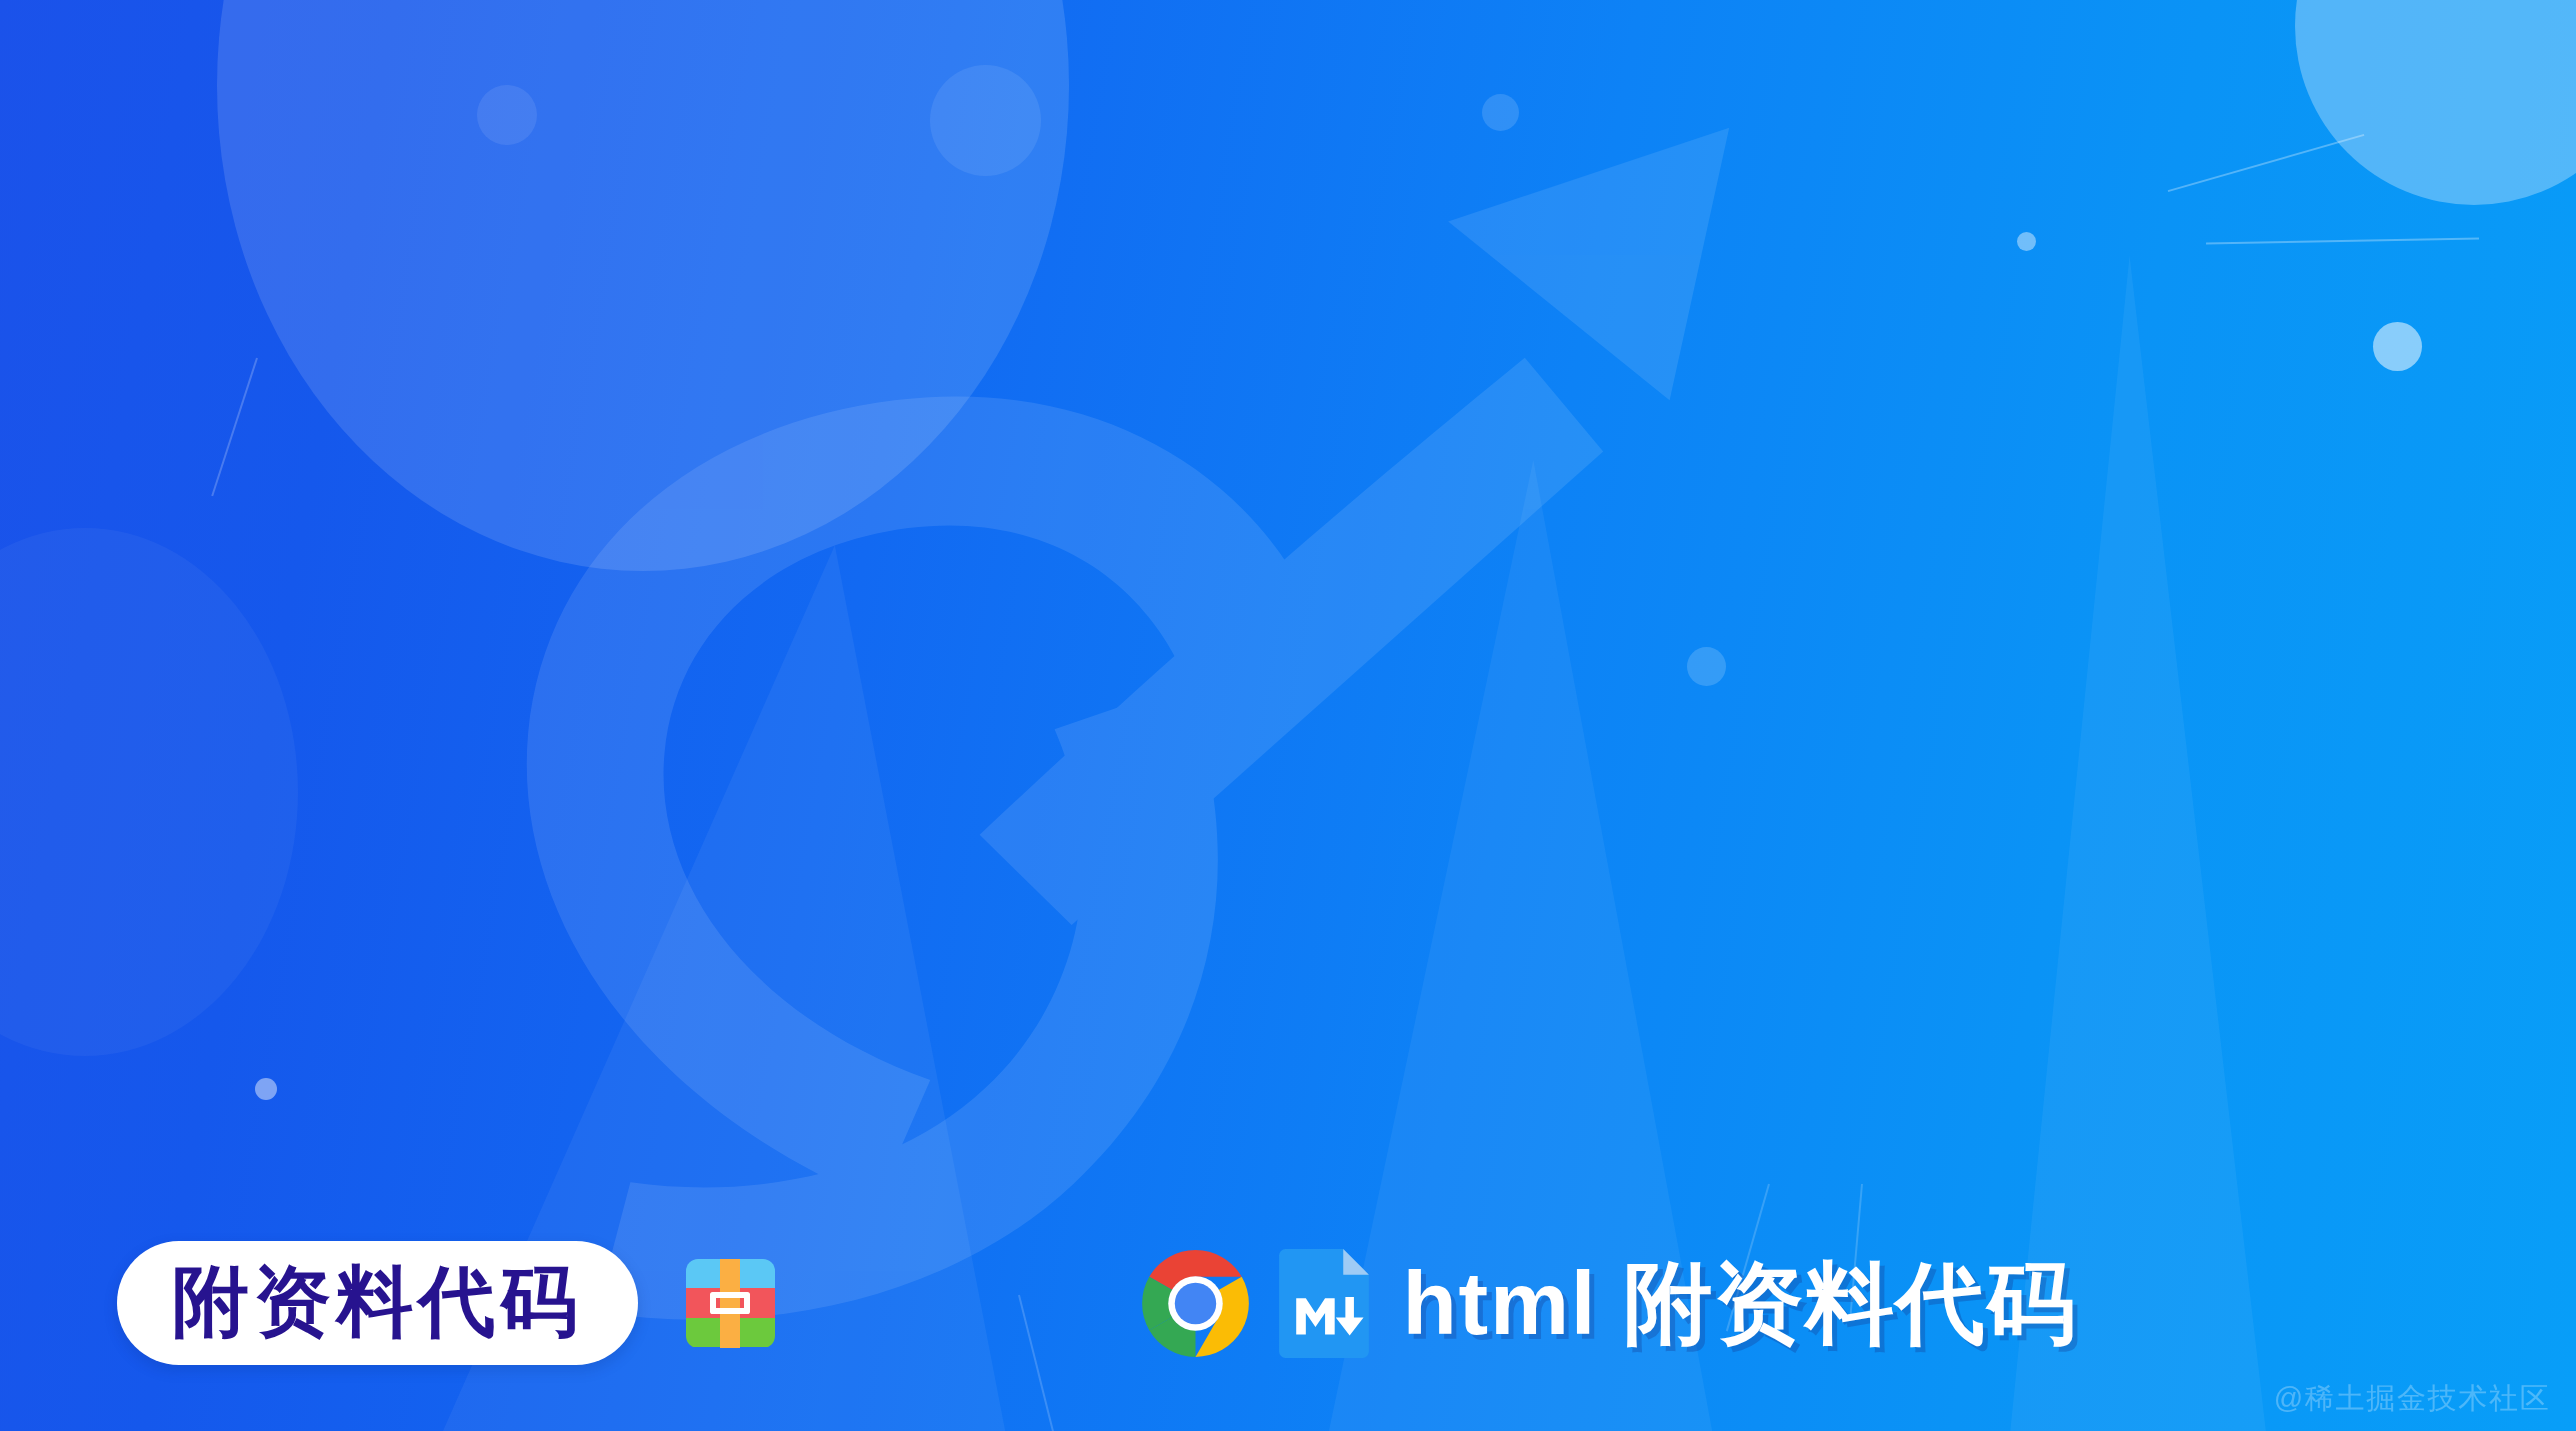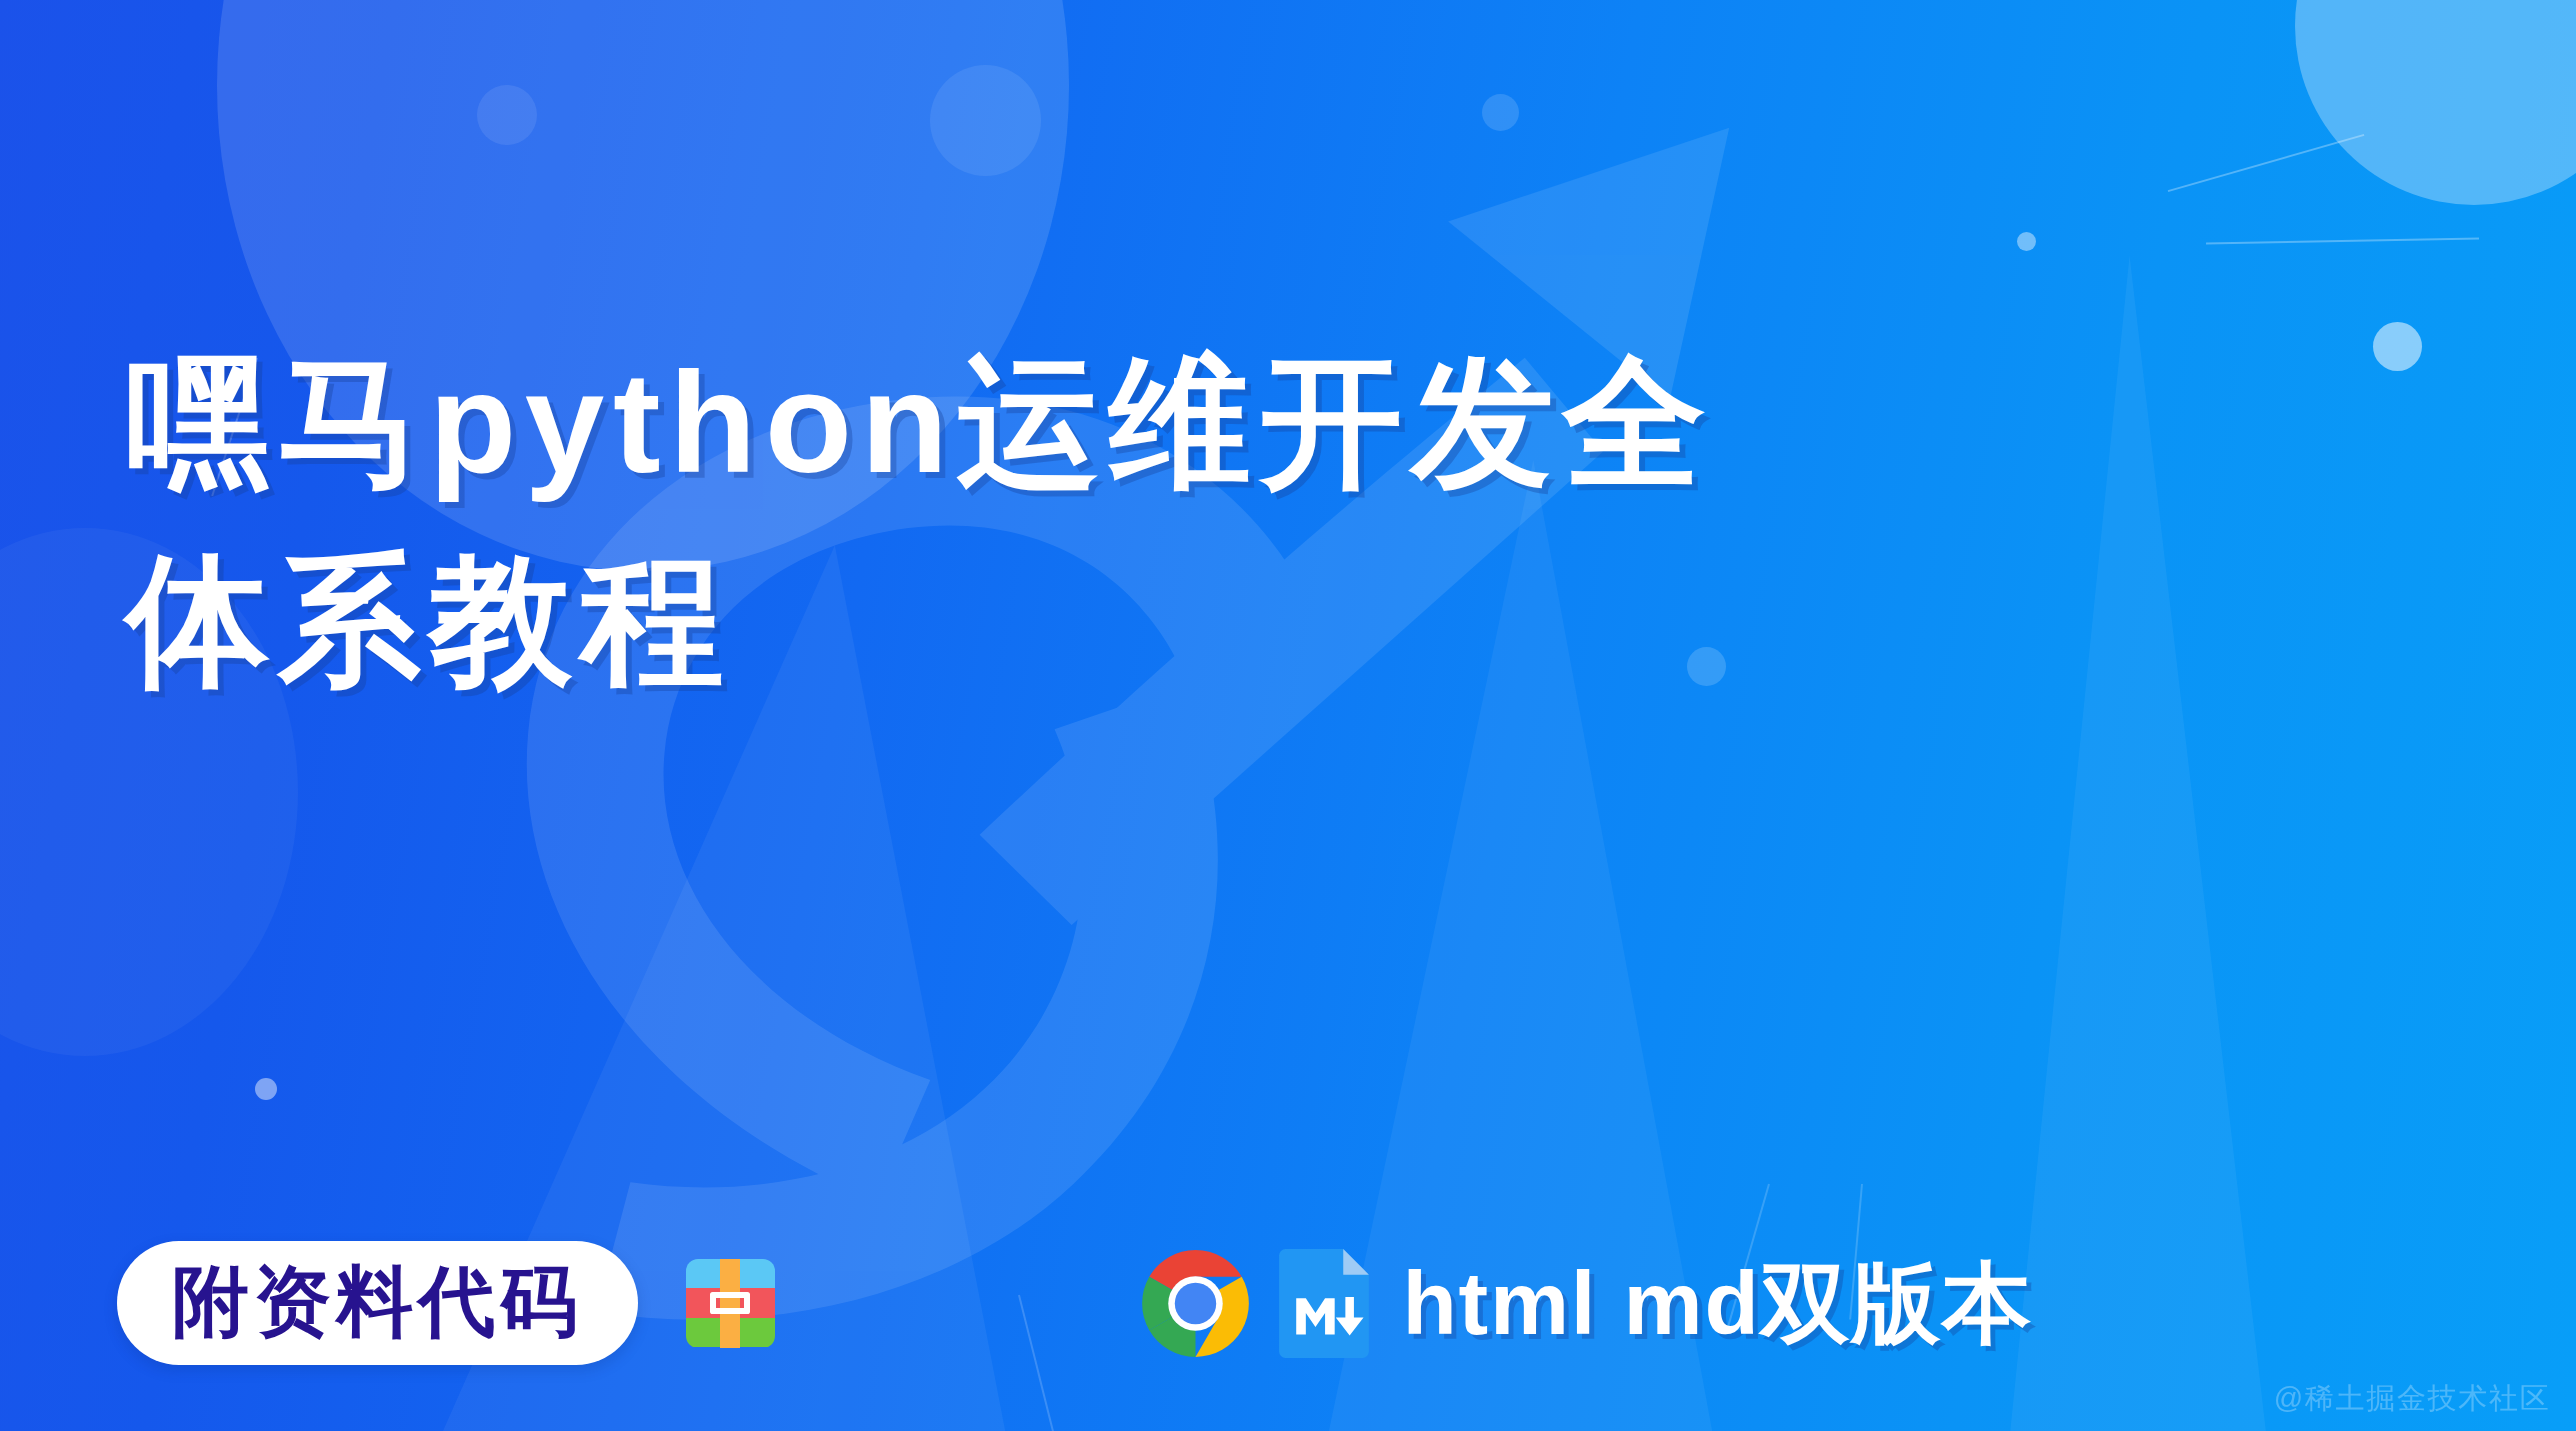--- a/index.html
+++ b/index.html
@@ -230,24 +230,20 @@
       <path d="M1560 1680 L1800 540 L2010 1680 Z"></path>
       <path d="M2360 1680 L2500 300 L2660 1680 Z"></path>
     </g>
   </svg>
 
   <div class="thinline tl-1"></div>
   <div class="thinline tl-2"></div>
   <div class="thinline tl-3"></div>
   <div class="thinline tl-4"></div>
 
-  <div class="headline">
-    <div class="headline-line">嘿马python运维开发全</div>
-    <div class="headline-line">体系教程</div>
-  </div>
 
   <div class="bottom-bar">
 
     <div class="pill">
       <span class="pill-text">附资料代码</span>
     </div>
 
     <div class="archive-icon">
       <div class="ar-band ar-blue"></div>
       <div class="ar-band ar-red"></div>
@@ -270,20 +266,20 @@
 
       <svg class="md-icon" viewBox="0 0 84 102">
         <path d="M6 0 h54 l24 24 v72 a6 6 0 0 1 -6 6 h-72 a6 6 0 0 1 -6 -6 v-90 a6 6 0 0 1 6 -6 Z" fill="#2196f3"></path>
         <path d="M60 0 l24 24 h-24 Z" fill="#9ecbf5"></path>
         <g fill="#ffffff">
           <path d="M16 46 h9 l9 14 l9 -14 h9 v34 h-9 v-20 l-9 13 l-9 -13 v20 h-9 Z"></path>
           <path d="M62 45 h8 v19 h9 l-13 17 l-13 -17 h9 Z"></path>
         </g>
       </svg>
 
-      <span class="right-text">html md双版本</span>
+      <span class="right-text">html 附资料代码</span>
     </div>
   </div>
 
   <div class="watermark">@稀土掘金技术社区</div>
 
 </div>
 
 
 </body></html>

